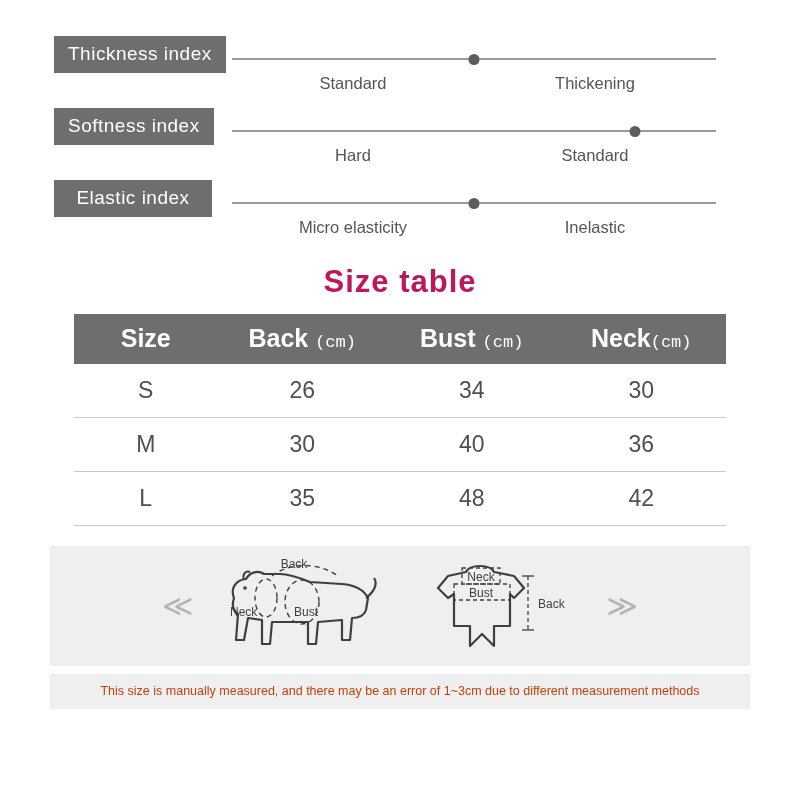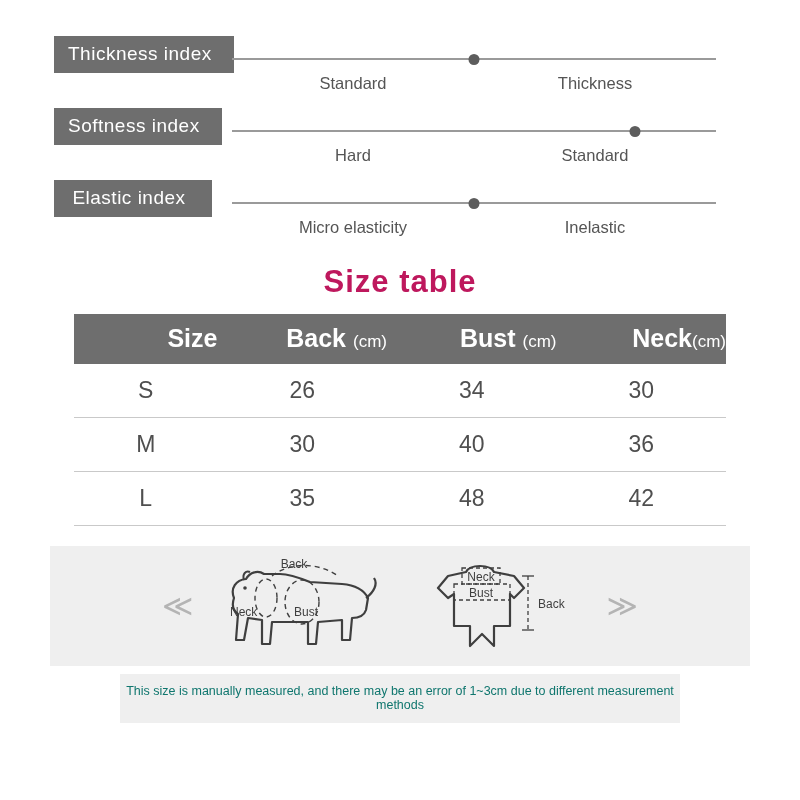--- a/index.html
+++ b/index.html
@@ -25,21 +25,21 @@
     height: 72px;
   }
   .index-label {
     position: absolute;
     left: 54px;
     top: 0;
     background: #6e6e6e;
     color: #ffffff;
     font-size: 19px;
     letter-spacing: 0.5px;
-    padding: 7px 22px 8px 14px;
+    padding: 7px 14px 8px 14px;
     white-space: nowrap;
     box-sizing: border-box;
     min-width: 158px;
     text-align: center;
   }
   .index-scale {
     position: absolute;
     left: 232px;
     right: 84px;
     top: 22px;
@@ -90,25 +90,26 @@
     width: 652px;
     margin: 0 auto;
     table-layout: fixed;
   }
   table.size-table thead th {
     background: #6e6e6e;
     color: #ffffff;
     font-size: 25px;
     font-weight: bold;
     padding: 10px 0 11px 0;
-    text-align: right;
+    text-align: center;
   }
   table.size-table thead th .unit {
     font-size: 17px;
     font-weight: normal;
+    font-family: Liberation Mono, monospace;
   }
   table.size-table tbody td {
     font-size: 23px;
     color: #4f4f4f;
     text-align: center;
     padding: 13px 0 13px 0;
     border-bottom: 1px solid #c9c9c9;
   }
   table.size-table tbody tr:last-child td {
     border-bottom: 1px solid #c9c9c9;
@@ -137,26 +138,26 @@
   .arrow-left { left: 112px; }
   .arrow-right { right: 112px; }
   .illus-svg-wrap {
     display: flex;
     align-items: center;
     gap: 22px;
   }
 
   
   .note {
-    width: 560px;
+    width: 700px;
     margin: 8px auto 0 auto;
     background: #efefef;
     text-align: center;
     font-size: 12.5px;
-    color: #0f766e;
+    color: #c2410c;
     padding: 10px 0 11px 0;
     box-sizing: border-box;
   }
 
   svg text {
     font-family: "Liberation Sans", sans-serif;
     fill: #3f3f3f;
   }
 </style>
 </head>
@@ -164,21 +165,21 @@
 
 <div class="indices">
 
   <div class="index-row">
     <div class="index-label">Thickness index</div>
     <div class="index-scale">
       <div class="index-line"></div>
       <div class="index-dot" style="left:50%;"></div>
       <div class="index-ticks">
         <div class="index-tick">Standard</div>
-        <div class="index-tick">Thickness</div>
+        <div class="index-tick">Thickening</div>
       </div>
     </div>
   </div>
 
   <div class="index-row">
     <div class="index-label">Softness index</div>
     <div class="index-scale">
       <div class="index-line"></div>
       <div class="index-dot" style="left: 83.33%;"></div>
       <div class="index-ticks">

